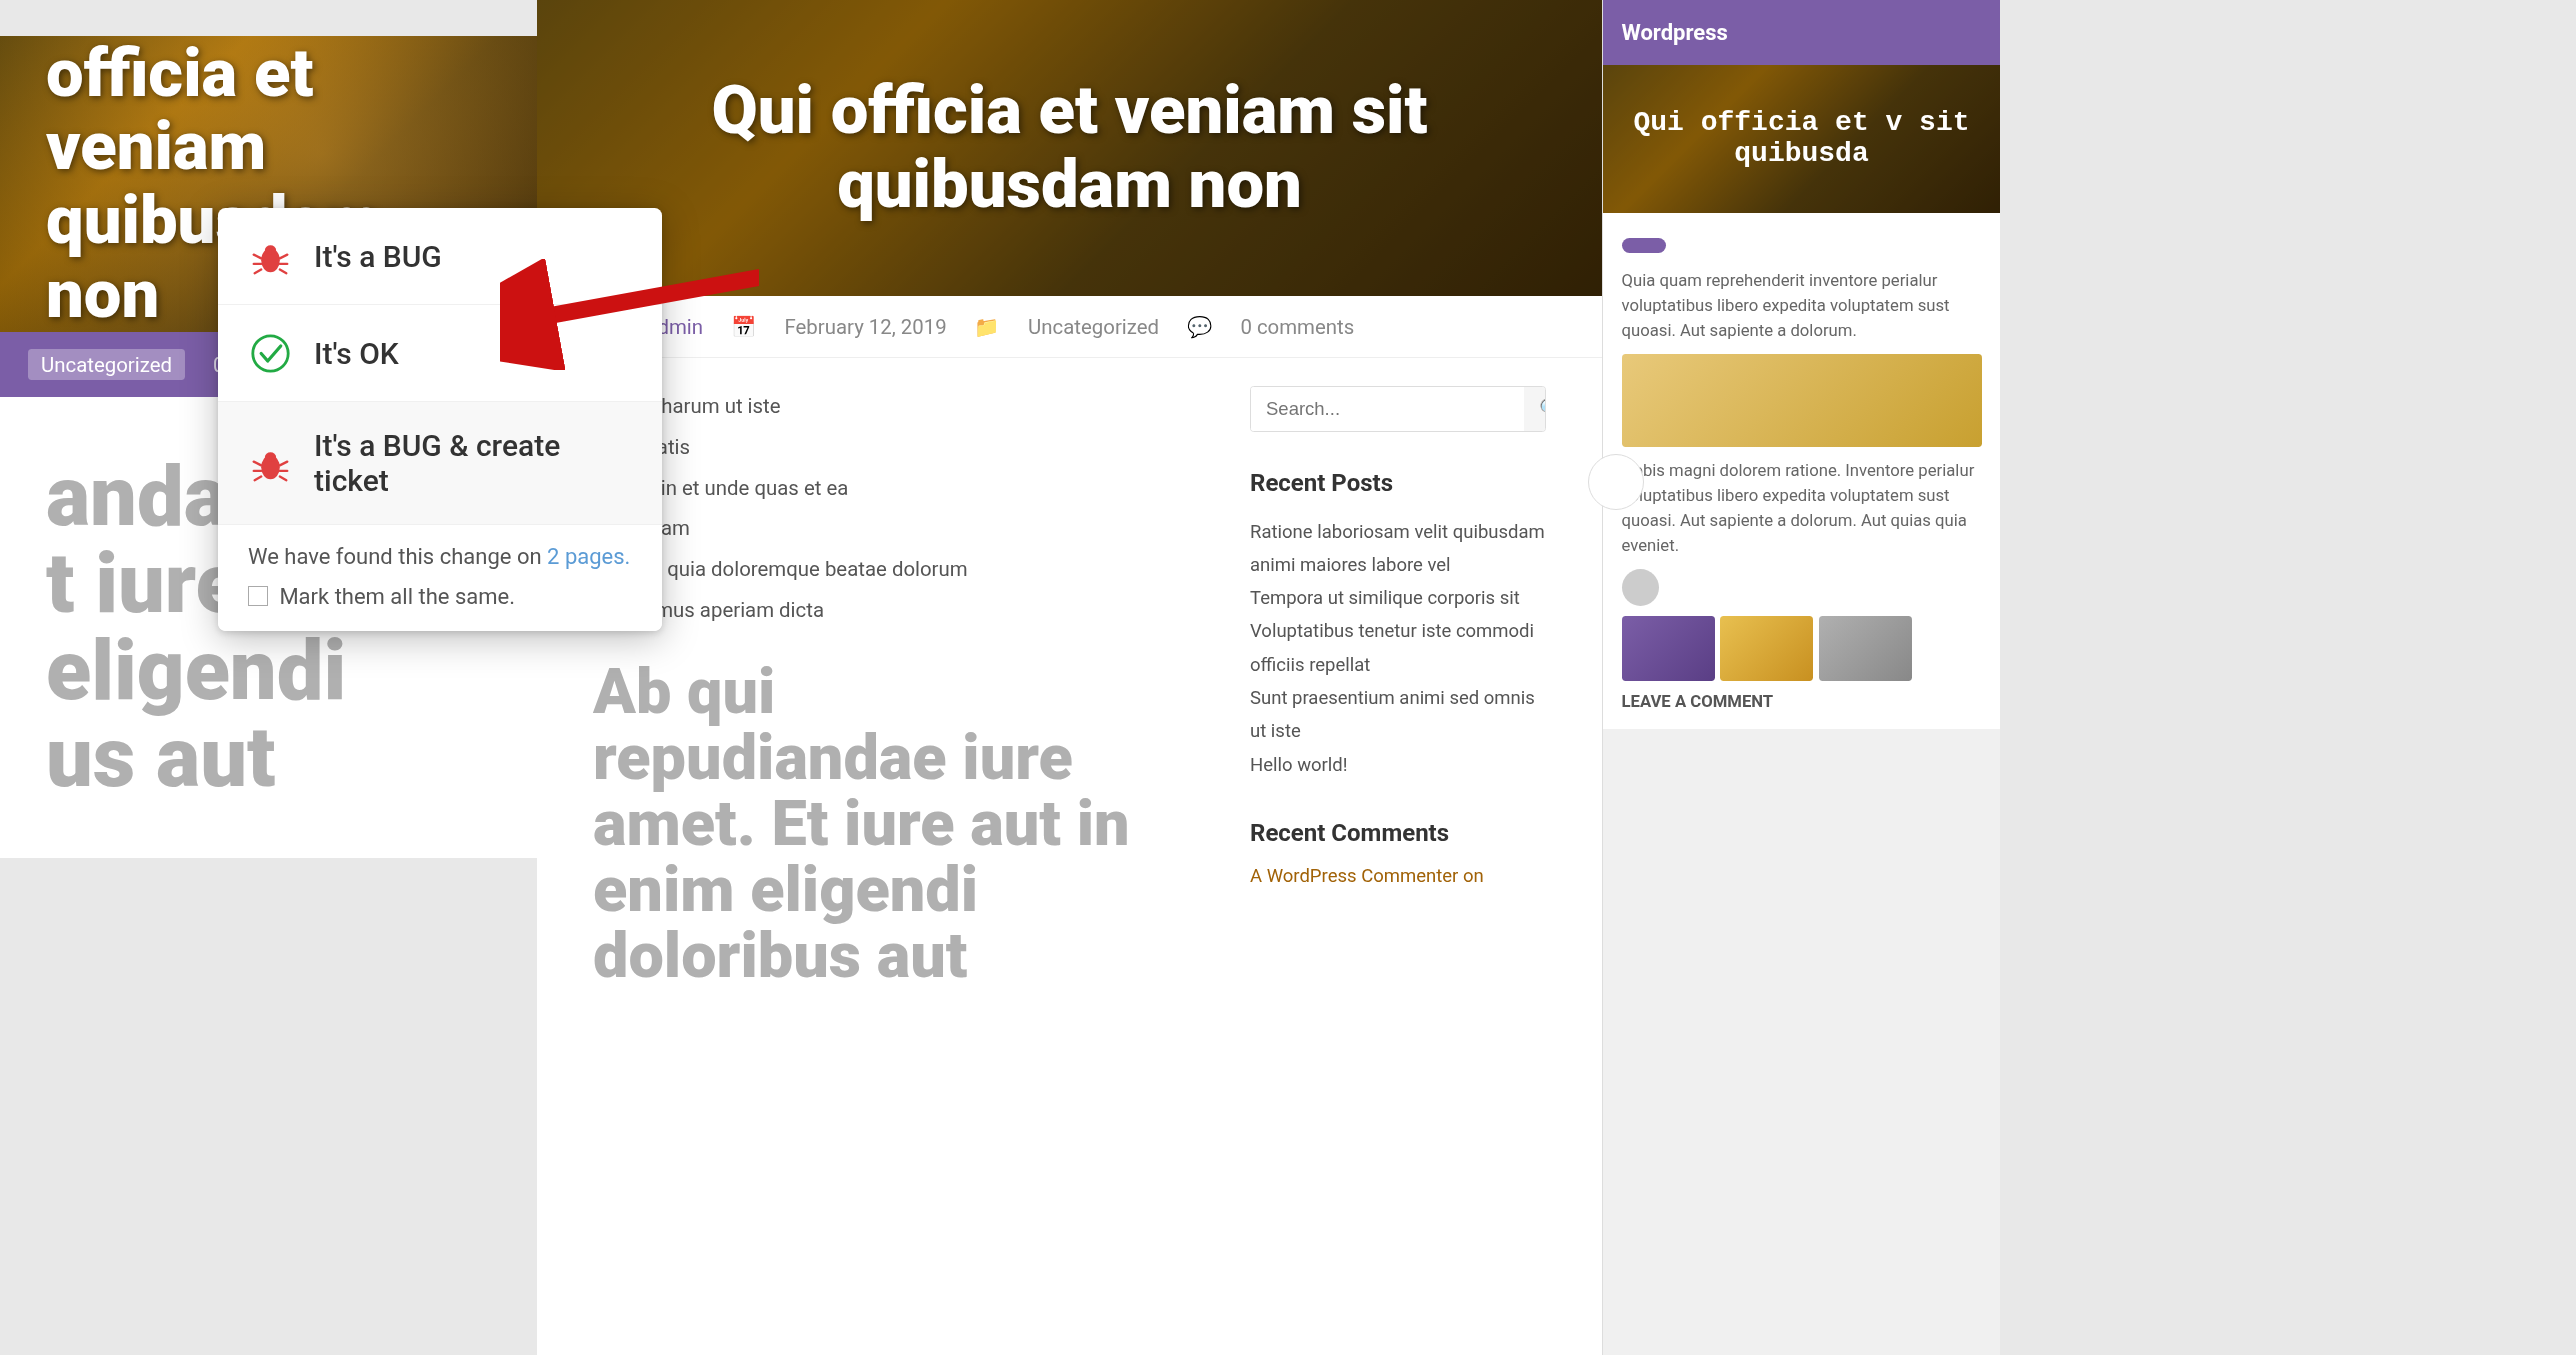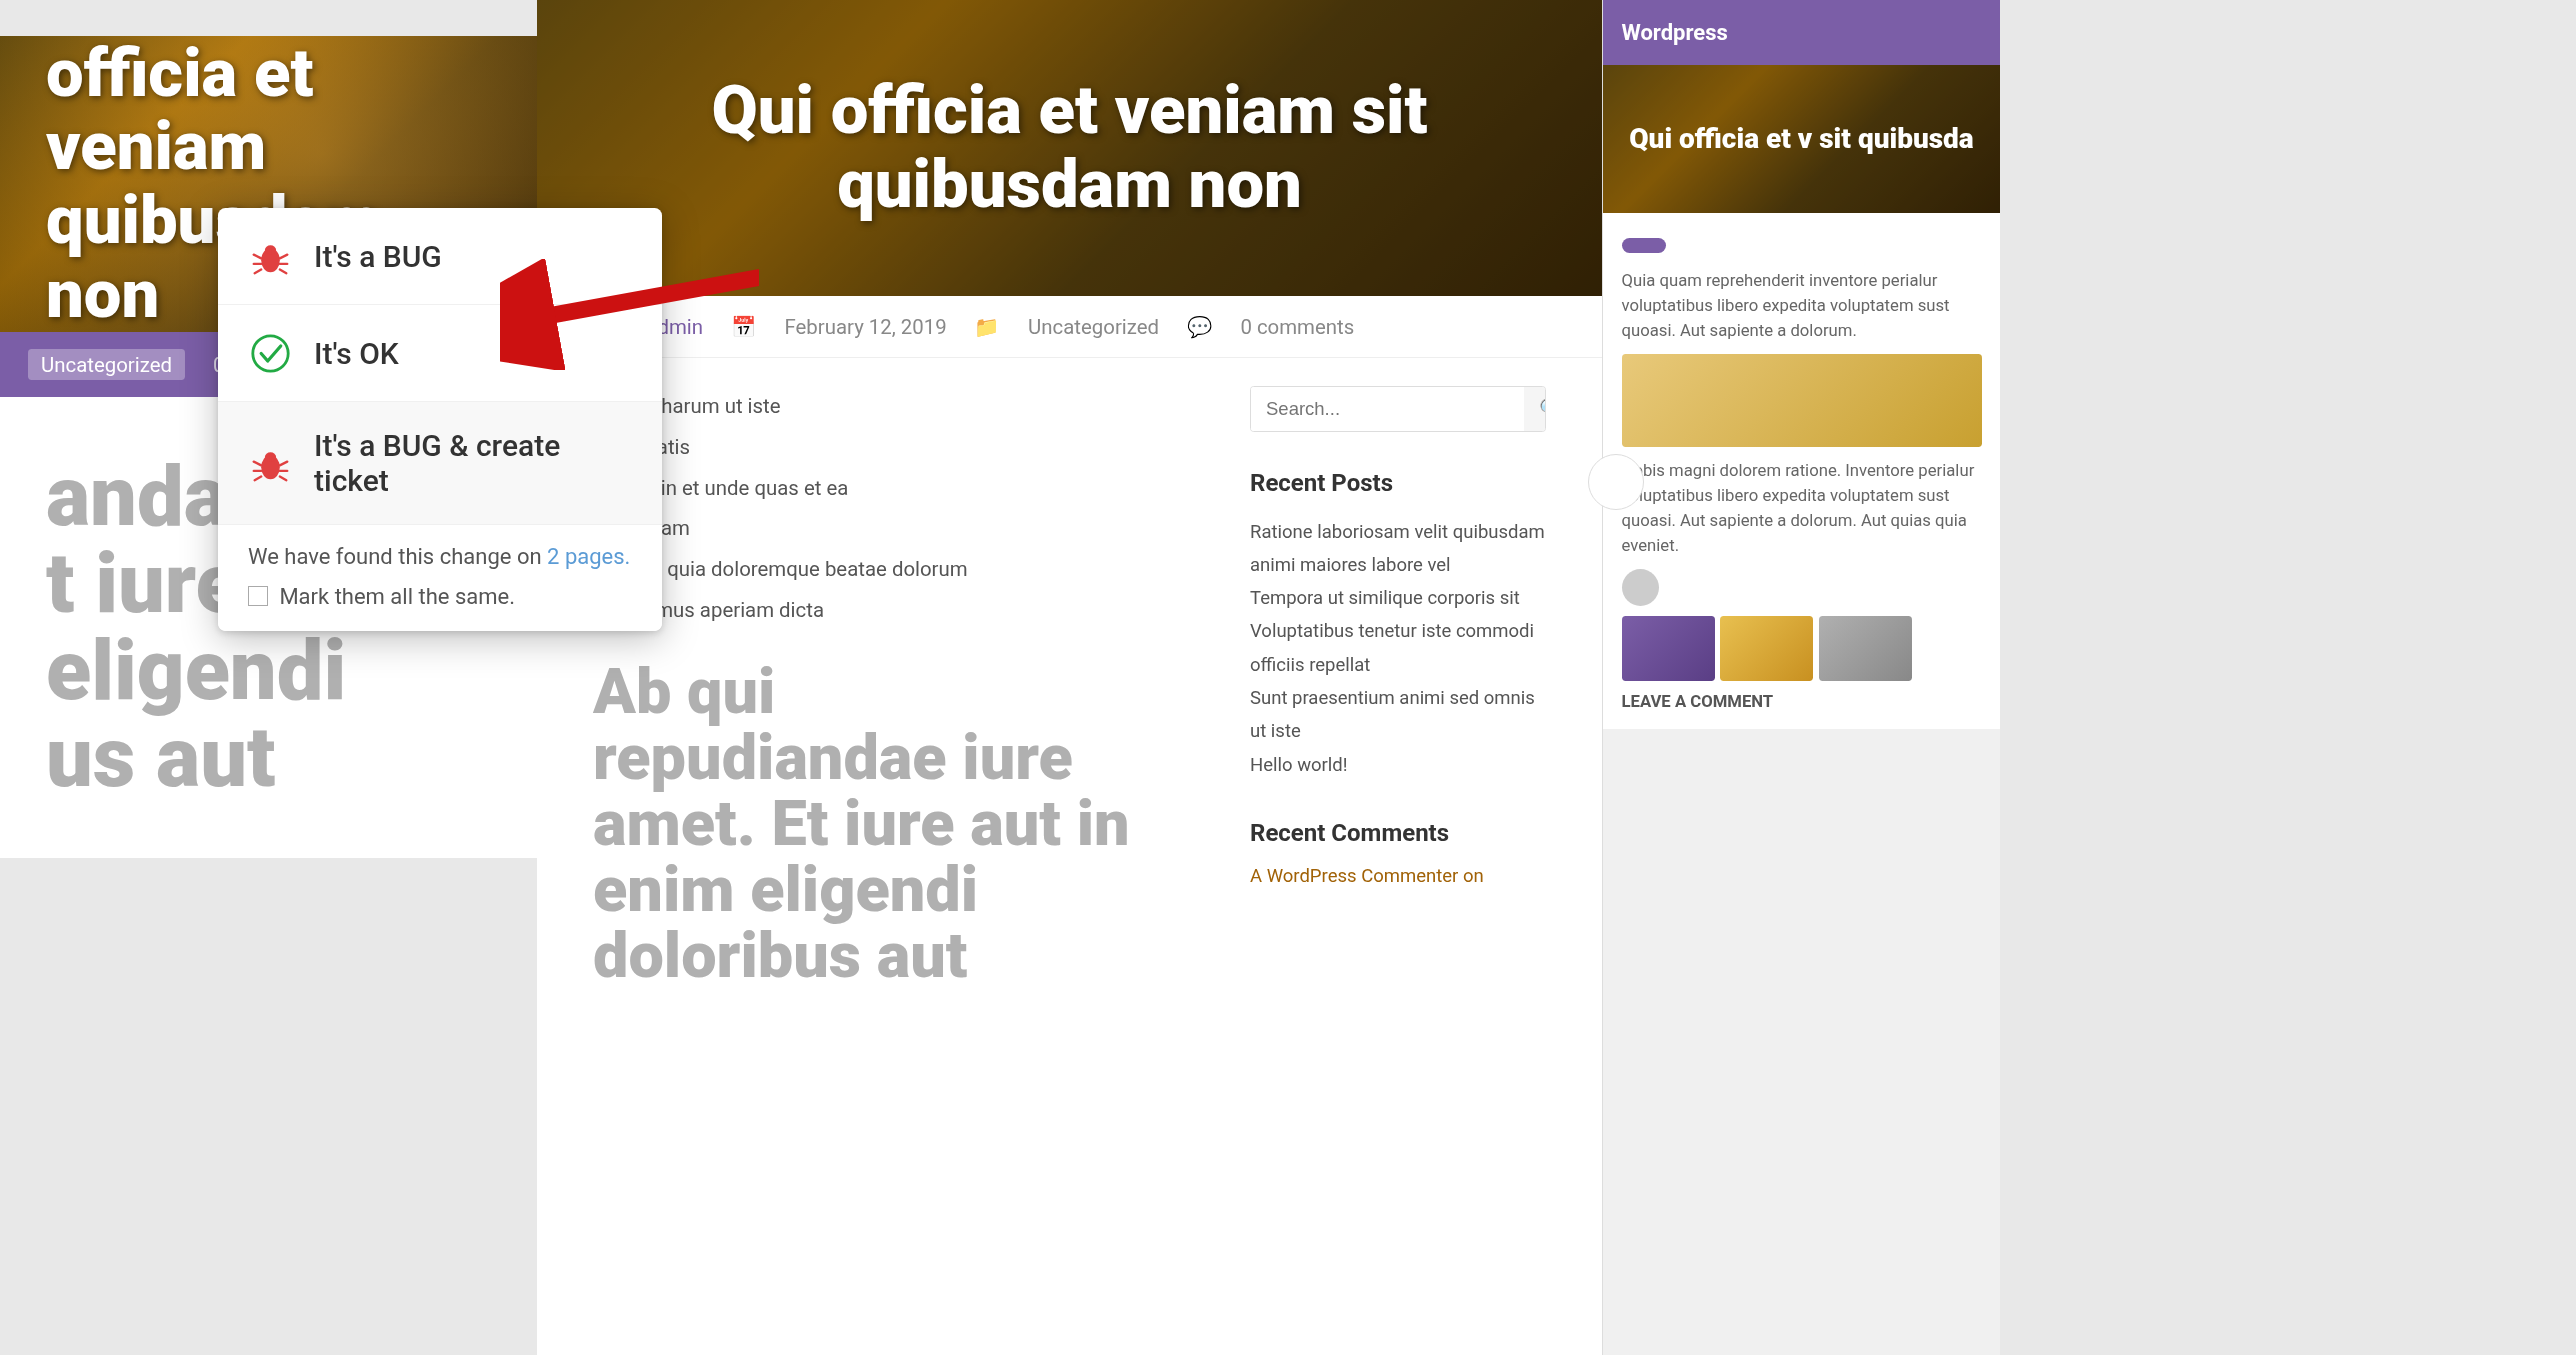--- a/index.html
+++ b/index.html
@@ -271,20 +271,21 @@
     .right-panel .mini-hero {
       width: 100%;
       height: 148px;
       background: linear-gradient(135deg, #8B6914 0%, #c8880a 30%, #6B4F10 60%, #4a3208 100%);
       position: relative;
       display: flex;
       align-items: center;
       justify-content: center;
       text-align: center;
       overflow: hidden;
+      font-family: Liberation Mono, monospace;
     }
 
     .right-panel .mini-hero::before {
       content: '';
       position: absolute;
       inset: 0;
       background: rgba(0,0,0,0.35);
     }
 
     .mini-hero-text {

